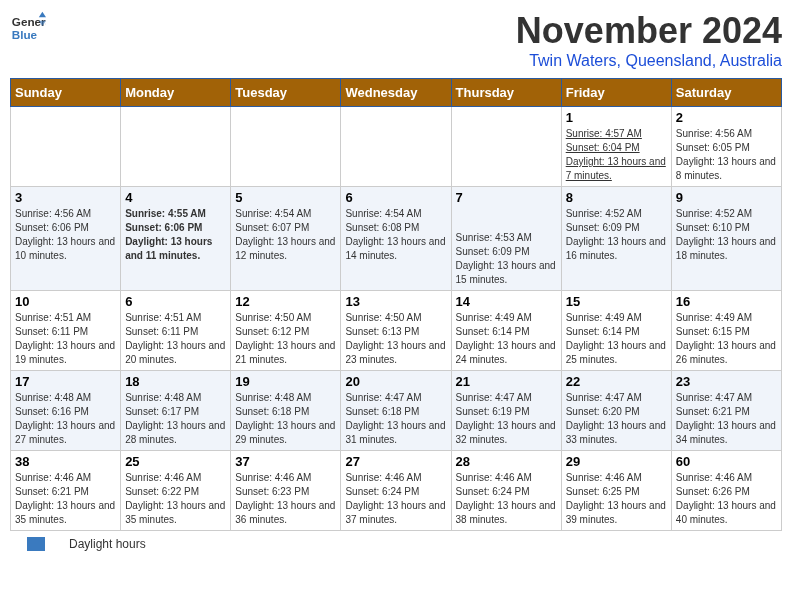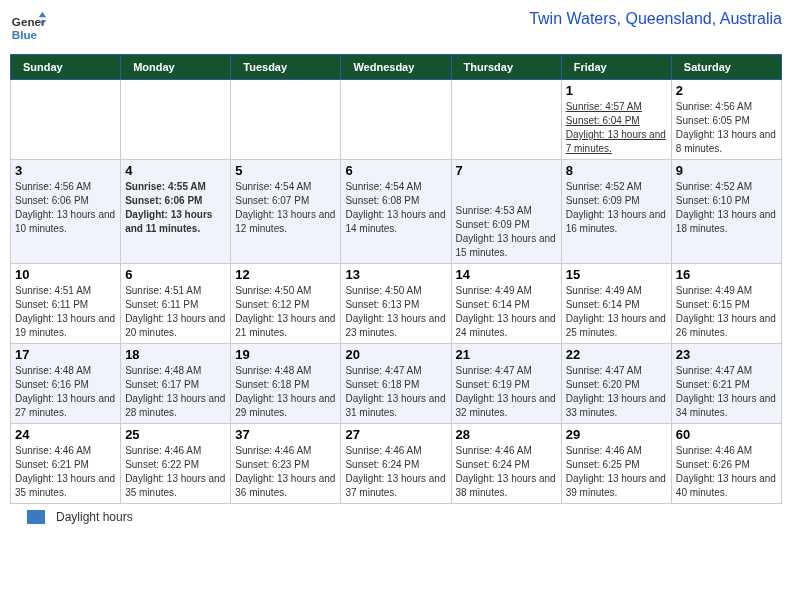--- a/index.html
+++ b/index.html
@@ -36,25 +36,25 @@
     .subtitle {
       font-size: 16px;
       color: #1d4ed8;
     }
     .calendar {
       width: 100%;
       border-collapse: collapse;
       font-size: 11px;
     }
     .calendar th {
-      background: #14532d;
+      background: #a16207;
       color: #fff;
-      padding: 6px 12px;
+      padding: 6px 4px;
       text-align: left;
-      font-size: 11px;
+      font-size: 13px;
       font-weight: bold;
       border: 1px solid #2a5a9f;
     }
     .calendar td {
       border: 1px solid #ccc;
       vertical-align: top;
       padding: 3px 4px;
       width: 110px;
       min-height: 80px;
       background: #fff;
@@ -71,21 +71,21 @@
       font-size: 10px;
       color: #333;
       line-height: 1.4;
     }
     .empty-cell {
       background: #fff !important;
     }
     .legend-area {
       display: flex;
       align-items: center;
-      gap: 11px;
+      gap: 24px;
       margin-top: 6px;
       font-size: 12px;
       color: #333;
       padding-left: 17px;
     }
     .legend-box {
       width: 18px;
       height: 14px;
       background: #3a7abf;
       display: inline-block;
@@ -97,20 +97,21 @@
 <div class="header-area">
   <div class="logo">
     <svg class="logo-icon" viewBox="0 0 40 40">
       <text x="2" y="18" font-size="13" font-weight="bold" fill="#333" font-family="Arial">General</text>
       <text x="2" y="32" font-size="13" font-weight="bold" fill="#3a7abf" font-family="Arial">Blue</text>
       <polygon points="32,8 40,8 36,2" fill="#3a7abf"></polygon>
       <polygon points="32,12 40,12 36,18" fill="#3a7abf" opacity="0.6"></polygon>
     </svg>
   </div>
   <div class="title-area">
+    <div class="main-title">November 2024</div>
     <div class="subtitle">Twin Waters, Queensland, Australia</div>
   </div>
 </div>
 
 <table class="calendar">
   <thead>
     <tr>
       <th>Sunday</th>
       <th>Monday</th>
       <th>Tuesday</th>
@@ -267,21 +268,21 @@
         </td>
         <td>
           <div class="day-number">23</div>
           <div class="day-info" style="white-space: pre-line;">Sunrise: 4:47 AM
 Sunset: 6:21 PM
 Daylight: 13 hours and 34 minutes.</div>
         </td>
       </tr>
       <tr>
         <td>
-          <div class="day-number">24</div>
+          <div class="day-number">38</div>
           <div class="day-info" style="white-space: pre-line;">Sunrise: 4:46 AM
 Sunset: 6:21 PM
 Daylight: 13 hours and 35 minutes.</div>
         </td>
         <td>
           <div class="day-number">25</div>
           <div class="day-info" style="white-space: pre-line;">Sunrise: 4:46 AM
 Sunset: 6:22 PM
 Daylight: 13 hours and 35 minutes.</div>
         </td>

